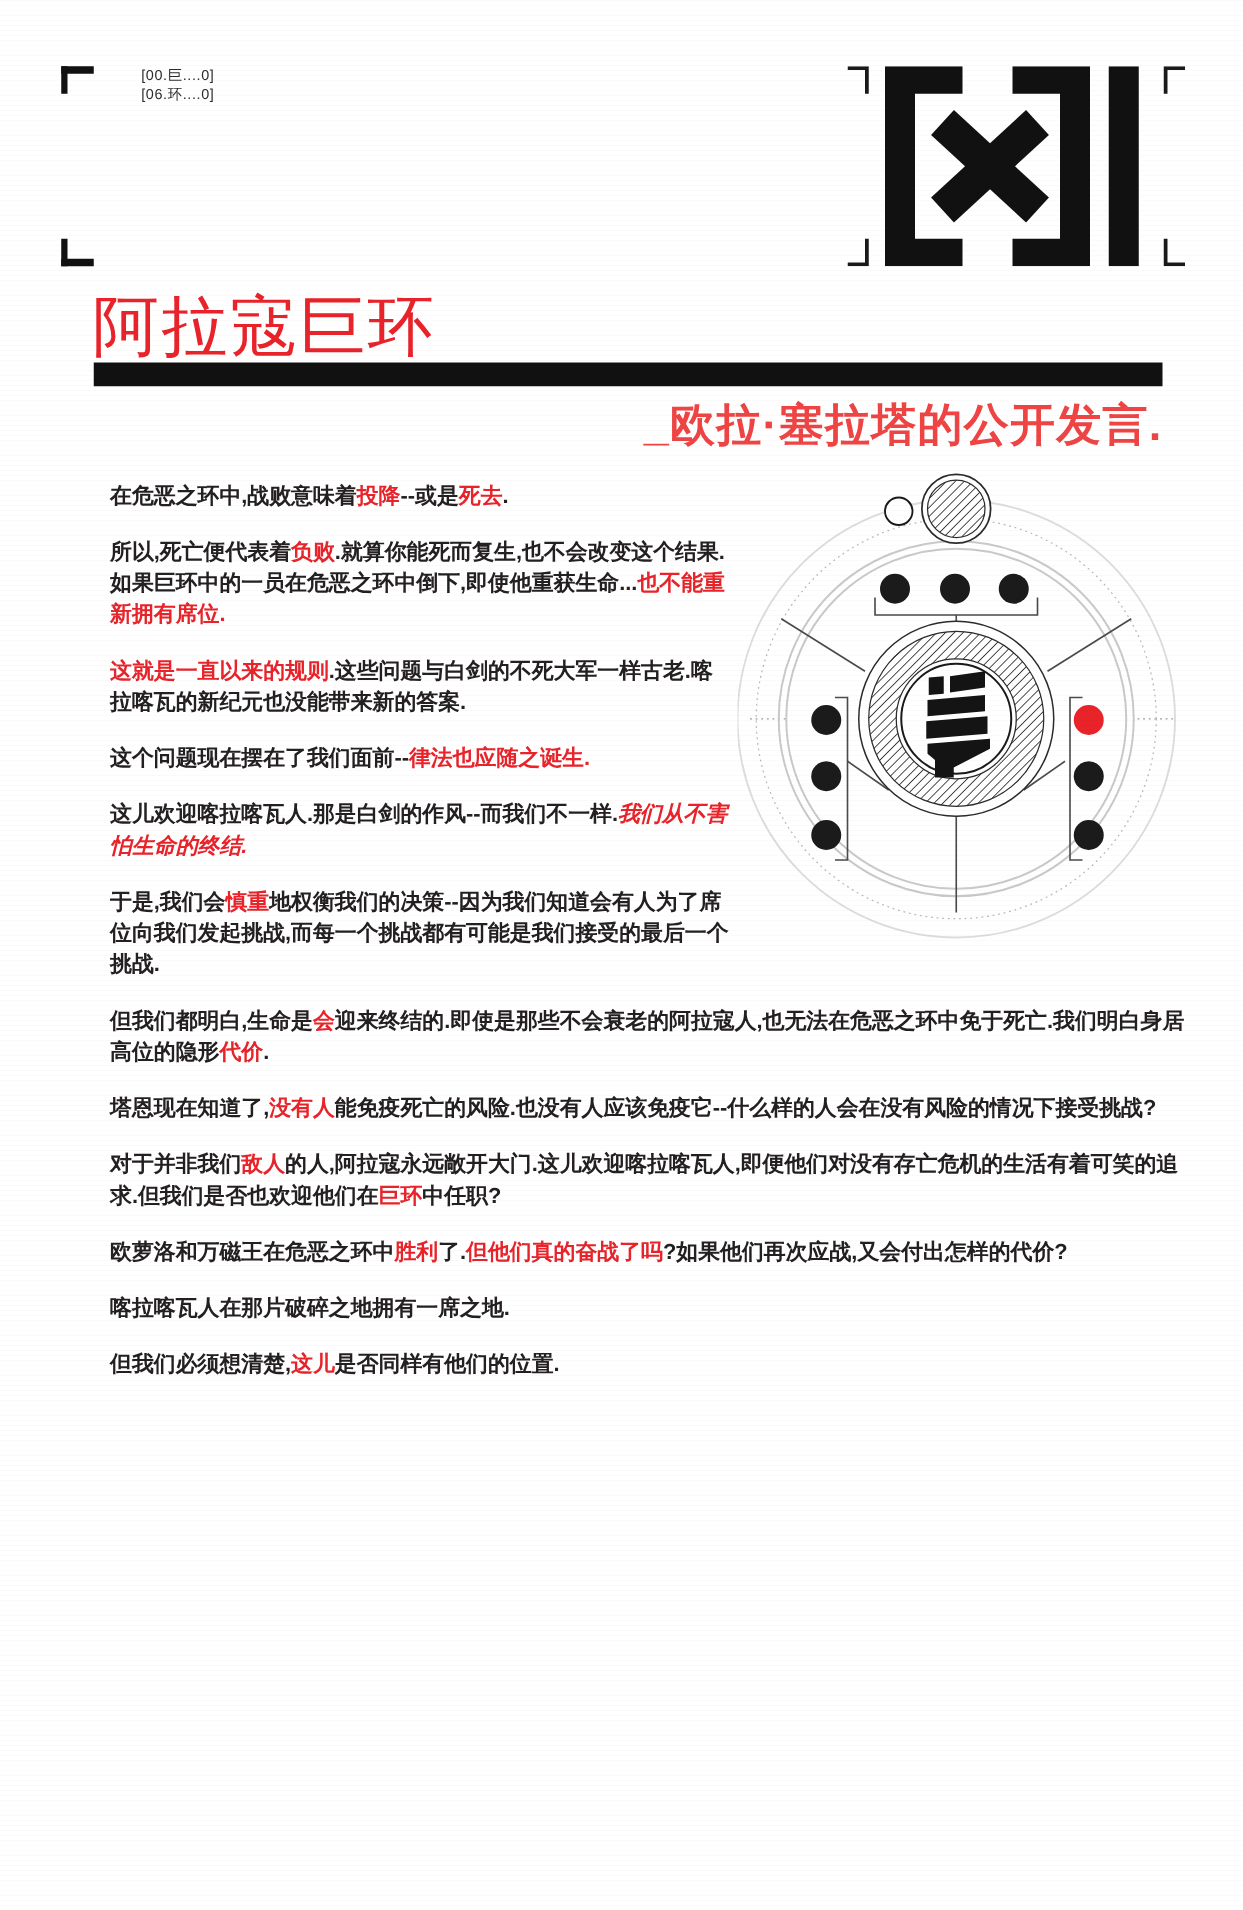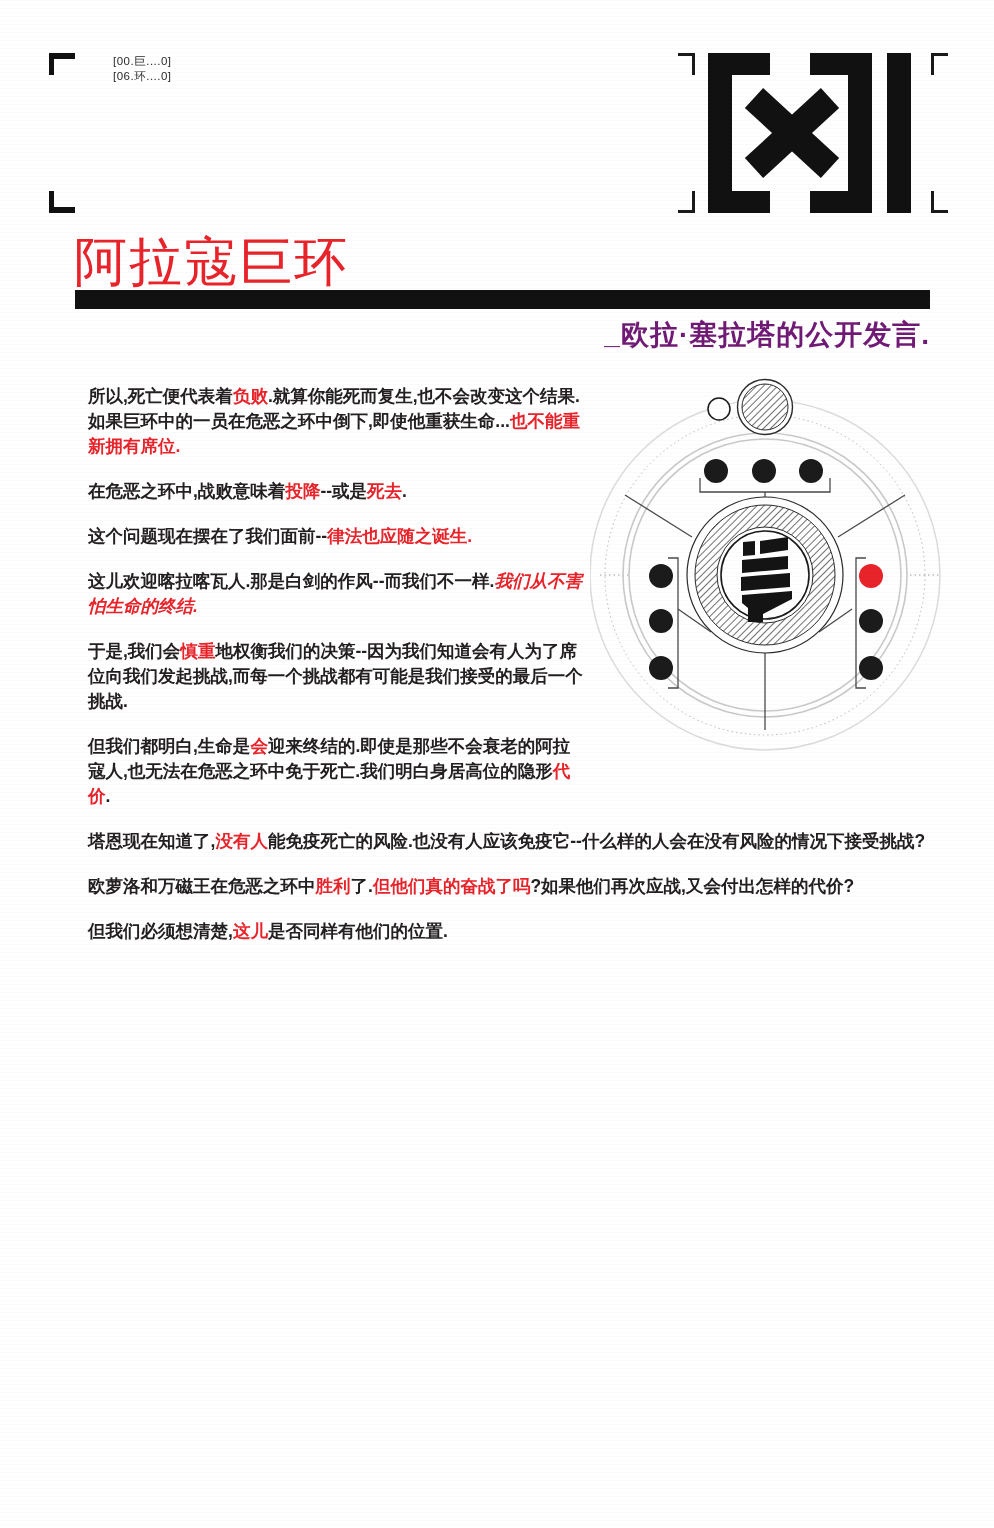--- a/index.html
+++ b/index.html
@@ -28,22 +28,22 @@
   .ref-codes{left:78px;top:54px;font-size:11.5px;line-height:15px;
     color:#2b2b2b;letter-spacing:.5px;font-weight:400;margin-left:35px;}
 
   .logo-wrap{left:678px;top:53px;width:270px;height:160px;}
 
   .page-title{left:74px;top:233px;font-size:53px;font-weight:400;
     color:#e8232a;letter-spacing:2px;line-height:1.1;white-space:nowrap;}
 
   .divider-bar{left:75px;top:290px;width:855px;height:19px;background:#111;}
 
-  .subtitle{right:64px;top:316px;font-size:28px;font-weight:900;
-    color:#701a75;letter-spacing:1px;white-space:nowrap;}
+  .subtitle{right:64px;top:316px;font-size:36px;font-weight:900;
+    color:#ef4444;letter-spacing:1px;white-space:nowrap;}
 
   .article{left:88px;top:384px;width:862px;}
   .seal-float{float:right;width:360px;height:402px;margin:-9px 0 12px 4px;}
   .para{margin:0 0 20px 0;font-size:17.5px;font-weight:700;line-height:25px;
     color:#242021;word-break:break-all;}
   .para .red{color:#e8232a;}
   .para .italic{font-style:italic;}
 </style>
 </head>
 <body>
@@ -137,22 +137,25 @@
         <polygon points="151,202 200,198 200,212 151,216"></polygon>
         <path d="M152 220 L202 216 L202 224 L173 239 L173 247 L158 247 L158 233 L152 228 Z"></path>
       </g>
 
       <circle cx="129" cy="34" r="11" fill="#ffffff" stroke="#1a1a1a" stroke-width="1.5"></circle>
       <circle cx="175" cy="32" r="27.5" fill="#ffffff" stroke="#2b2b2b" stroke-width="1.4"></circle>
       <circle cx="175" cy="32" r="23" fill="url(#hx)" stroke="#2b2b2b" stroke-width="1"></circle>
     </svg>
   </div>
 
-<p class="para"><span>所以,死亡便代表着</span><span class="red">负败</span><span>.就算你能死而复生,也不会改变这个结果.如果巨环中的一员在危恶之环中倒下,即使他重获生命...</span><span class="red">也不能重新拥有席位.</span></p>
-    <p class="para"><span>在危恶之环中,战败意味着</span><span class="red">投降</span><span>--或是</span><span class="red">死去</span><span>.</span></p>
+<p class="para"><span>在危恶之环中,战败意味着</span><span class="red">投降</span><span>--或是</span><span class="red">死去</span><span>.</span></p>
+    <p class="para"><span>所以,死亡便代表着</span><span class="red">负败</span><span>.就算你能死而复生,也不会改变这个结果.如果巨环中的一员在危恶之环中倒下,即使他重获生命...</span><span class="red">也不能重新拥有席位.</span></p>
+    <p class="para"><span class="red">这就是一直以来的规则</span><span>.这些问题与白剑的不死大军一样古老.喀拉喀瓦的新纪元也没能带来新的答案.</span></p>
     <p class="para"><span>这个问题现在摆在了我们面前--</span><span class="red">律法也应随之诞生.</span></p>
     <p class="para"><span>这儿欢迎喀拉喀瓦人.那是白剑的作风--而我们不一样.</span><span class="red italic">我们从不害怕生命的终结.</span></p>
     <p class="para"><span>于是,我们会</span><span class="red">慎重</span><span>地权衡我们的决策--因为我们知道会有人为了席位向我们发起挑战,而每一个挑战都有可能是我们接受的最后一个挑战.</span></p>
     <p class="para"><span>但我们都明白,生命是</span><span class="red">会</span><span>迎来终结的.即使是那些不会衰老的阿拉寇人,也无法在危恶之环中免于死亡.我们明白身居高位的隐形</span><span class="red">代价</span><span>.</span></p>
     <p class="para"><span>塔恩现在知道了,</span><span class="red">没有人</span><span>能免疫死亡的风险.也没有人应该免疫它--什么样的人会在没有风险的情况下接受挑战?</span></p>
+    <p class="para"><span>对于并非我们</span><span class="red">敌人</span><span>的人,阿拉寇永远敞开大门.这儿欢迎喀拉喀瓦人,即便他们对没有存亡危机的生活有着可笑的追求.但我们是否也欢迎他们在</span><span class="red">巨环</span><span>中任职?</span></p>
     <p class="para"><span>欧萝洛和万磁王在危恶之环中</span><span class="red">胜利</span><span>了.</span><span class="red">但他们真的奋战了吗</span><span>?如果他们再次应战,又会付出怎样的代价?</span></p>
+    <p class="para"><span>喀拉喀瓦人在那片破碎之地拥有一席之地.</span></p>
     <p class="para"><span>但我们必须想清楚,</span><span class="red">这儿</span><span>是否同样有他们的位置.</span></p>
   </div>
 
 </body></html>

